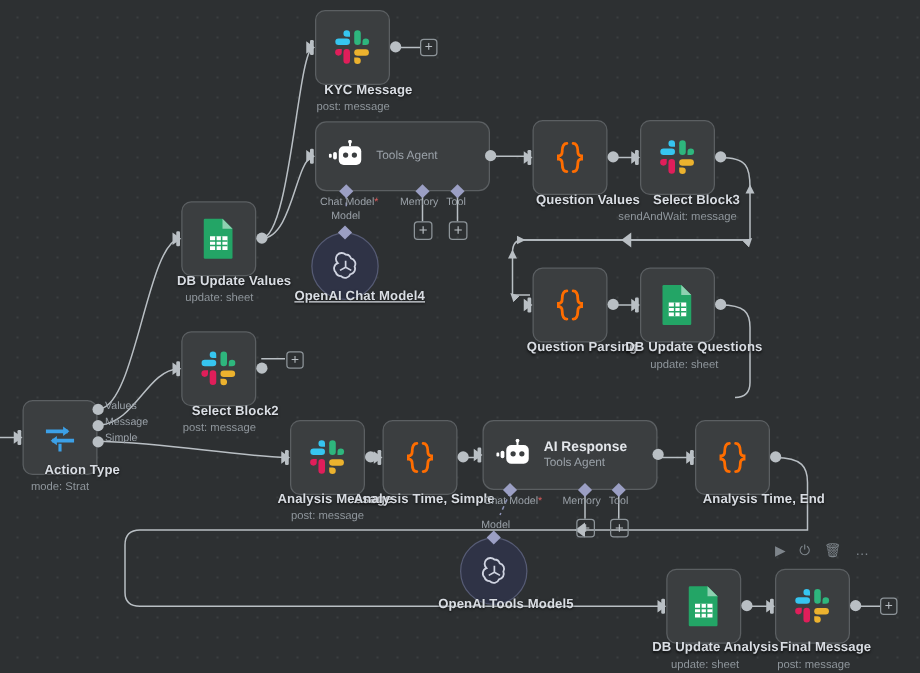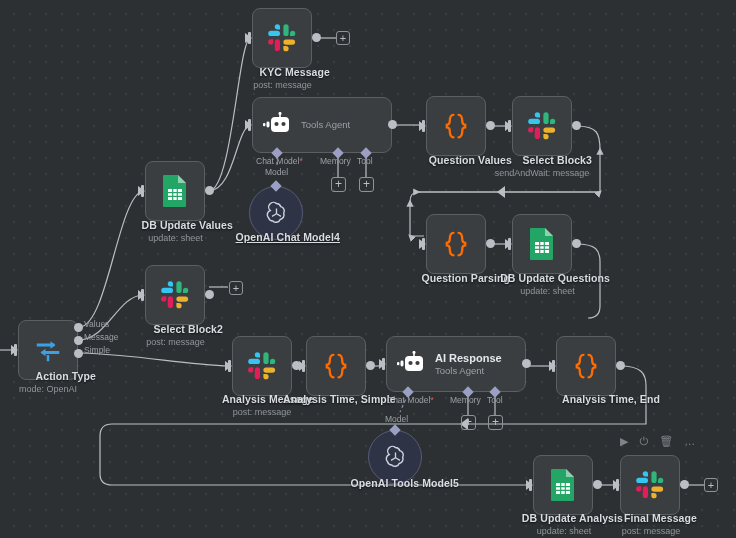--- a/index.html
+++ b/index.html
@@ -176,21 +176,21 @@
     </span>
   </div>
   <div class="port-in" style="left:11px;top:345px;"></div>
   <div class="port-out" style="left:74px;top:323px;"></div>
   <div class="port-out" style="left:74px;top:336px;"></div>
   <div class="port-out" style="left:74px;top:349px;"></div>
   <div class="subport-lbl" style="left:84px;top:319px;">Values</div>
   <div class="subport-lbl" style="left:84px;top:332px;">Message</div>
   <div class="subport-lbl" style="left:84px;top:345px;">Simple</div>
   <div class="nlabel" style="left:0px;top:370px;width:96px;">Action Type</div>
-  <div class="nsub" style="left:0px;top:384px;width:96px;">mode: OpenAI</div>
+  <div class="nsub" style="left:0px;top:384px;width:96px;">mode: Strat</div>
 
   <div class="node square" style="left:145px;top:161px;">
     <span>
       <svg class="icn" width="30" height="34" viewBox="0 0 28 34">
         <path d="M3 1h14l8 8v23a1 1 0 0 1-1 1H3a1 1 0 0 1-1-1V2a1 1 0 0 1 1-1z" fill="#23a566"></path>
         <path d="M17 1l8 8h-8z" fill="#8ed1b1"></path>
         <rect x="7" y="15" width="14" height="11" fill="#fff"></rect>
         <g stroke="#23a566" stroke-width="1.2">
           <path d="M7 18.7h14M7 22.3h14M11.7 15v11M16.3 15v11"></path>
         </g>

